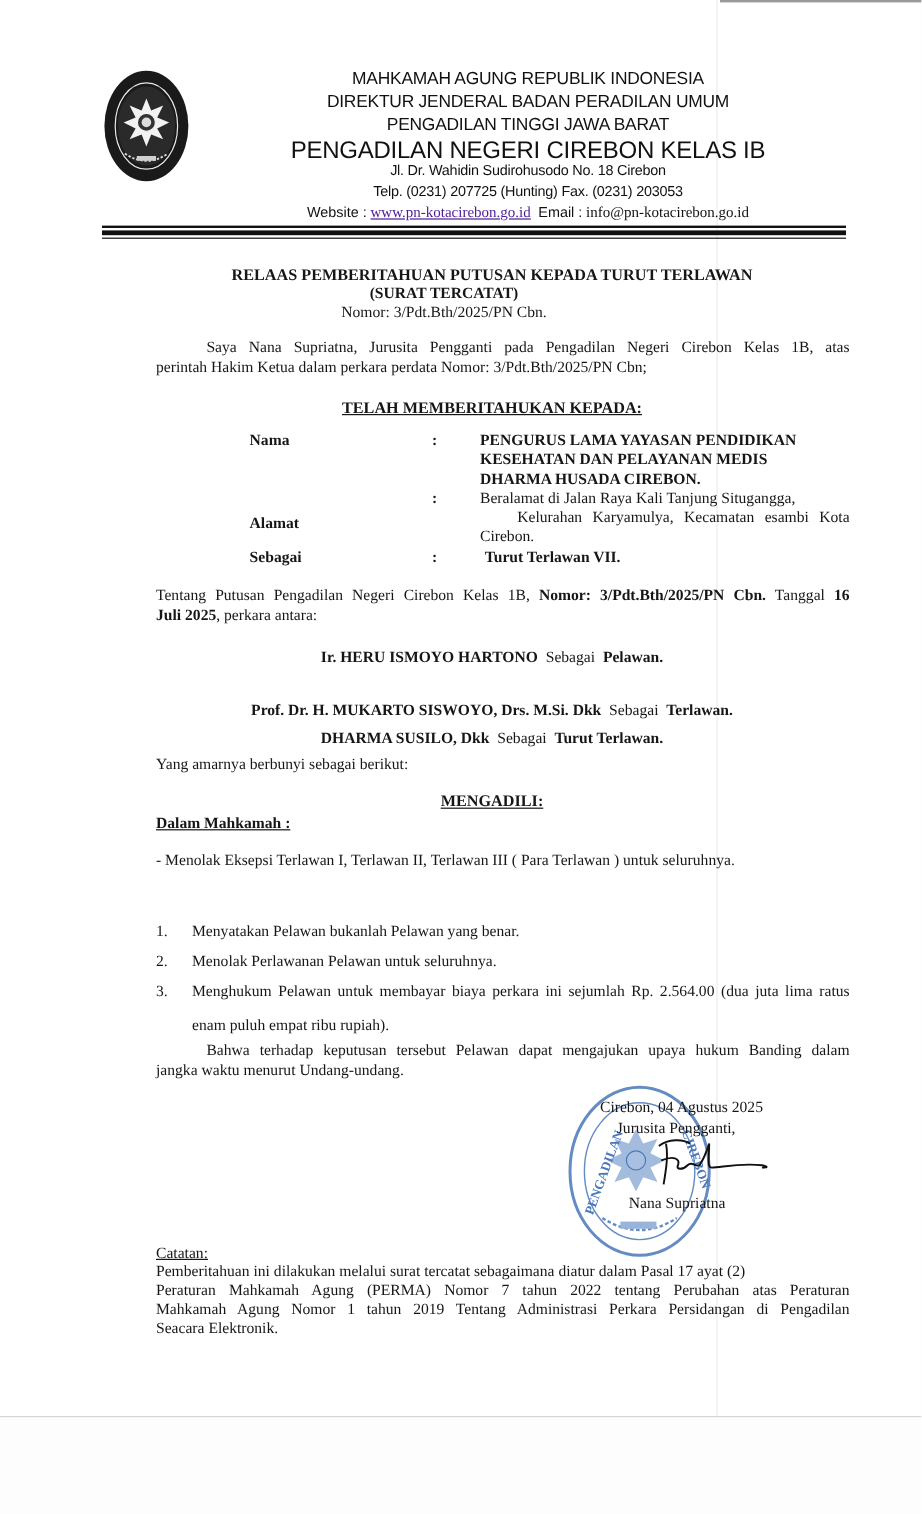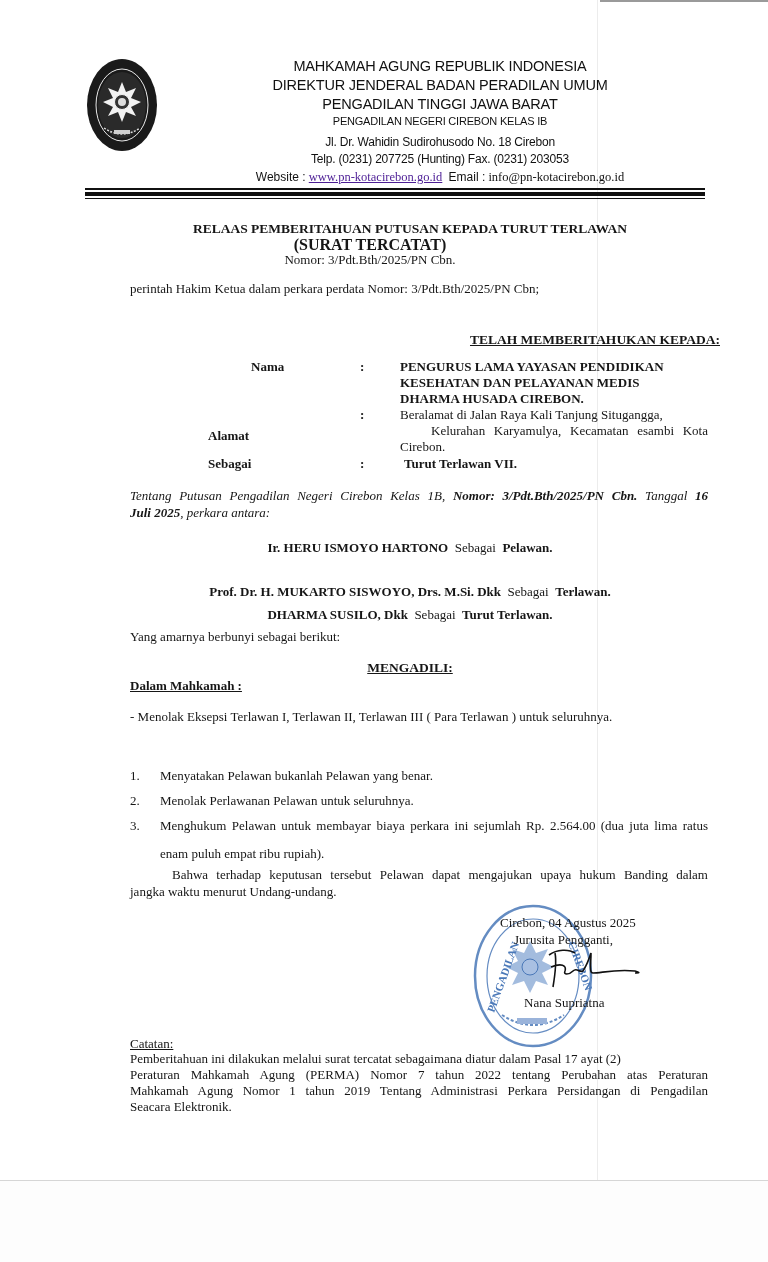--- a/index.html
+++ b/index.html
@@ -10,43 +10,43 @@
   .vline { position:absolute; left:597px; top:0; width:1px; height:1180px; background:#ececec; }
   .topline { position:absolute; left:600px; top:0; width:168px; height:2px; background:#9a9a9a; }
 
   
   .logo { position:absolute; left:86px; top:58px; width:72px; height:94px; }
   .lh { position:absolute; left:180px; width:520px; text-align:center;
         font-family:"Liberation Sans", sans-serif; font-stretch:condensed; color:#111; }
   .lh1 { top:58px; font-size:14.5px; letter-spacing:-0.2px; }
   .lh2 { top:77px; font-size:14.5px; letter-spacing:-0.2px; }
   .lh3 { top:96px; font-size:14.5px; letter-spacing:-0.2px; }
-  .lh4 { top:115px; font-size:11px; letter-spacing:-0.2px; }
+  .lh4 { top:115px; font-size:20px; letter-spacing:-0.2px; }
   .lh5 { top:135px; font-size:12px; letter-spacing:-0.2px; }
   .lh6 { top:152px; font-size:12px; letter-spacing:-0.2px; }
   .lh7 { top:170px; font-size:12.5px; font-family:"Liberation Serif", serif; }
   .lh7 .k { font-family:"Liberation Sans", sans-serif; font-size:12px; }
   .lh7 a { color:#4c1d95; text-decoration:underline; }
 
   .rule { position:absolute; left:85px; width:620px; background:#111; }
   .r1 { top:188px; height:1.5px; }
   .r2 { top:191.5px; height:4px; }
   .r3 { top:197.5px; height:1.5px; }
 
   
   .center { position:absolute; left:100px; width:620px; text-align:center; }
   .title1 { top:221px; font-size:13.5px; font-weight:bold; }
-  .title2 { top:236px; font-size:16px; font-weight:bold; left:60px; }
+  .title2 { top:236px; font-size:13px; font-weight:bold; left:60px; }
   .title3 { top:252px; font-size:13px; left:60px; }
 
   .para { position:absolute; left:130px; width:578px; font-size:13px; line-height:17px; text-align:justify; }
   .indent { text-indent:42px; }
   b { font-weight:bold; }
 
-  .hdr-telah { top:332px; font-size:13.5px; font-weight:bold; text-decoration:underline;text-align:right; }
+  .hdr-telah { top:332px; font-size:13.5px; font-weight:bold; text-decoration:underline; }
 
   .row { position:absolute; font-size:13px; line-height:16px; }
   .lbl { left:208px; font-weight:bold; }
   .colon { left:360px; font-weight:bold; }
   .val { left:400px; width:308px; }
   .val.b { font-weight:bold; }
   .val.j { text-align:justify; }
 
   .party { position:absolute; left:100px; width:620px; text-align:center; font-size:13px; }
 
@@ -92,46 +92,47 @@
 
   <div class="rule r1"></div>
   <div class="rule r2"></div>
   <div class="rule r3"></div>
 
   <div class="center title1">RELAAS PEMBERITAHUAN PUTUSAN KEPADA TURUT TERLAWAN</div>
   <div class="center title2">(SURAT TERCATAT)</div>
   <div class="center title3">Nomor: 3/Pdt.Bth/2025/PN Cbn.</div>
 
   <div class="para" style="top:280px;">
+    <div class="indent" style="text-align-last:justify;">Saya Nana Supriatna, Jurusita Pengganti pada Pengadilan Negeri Cirebon Kelas 1B, atas</div>
     <div>perintah Hakim Ketua dalam perkara perdata Nomor: 3/Pdt.Bth/2025/PN Cbn;</div>
   </div>
 
   <div class="center hdr-telah">TELAH MEMBERITAHUKAN KEPADA:</div>
 
-  <div class="row lbl" style="top:359px;margin-left:43px;">Nama</div>
+  <div class="row lbl" style="top:359px;">Nama</div>
   <div class="row colon" style="top:359px;">:</div>
   <div class="row val b" style="top:359px;">
     <div>PENGURUS LAMA YAYASAN PENDIDIKAN</div>
     <div>KESEHATAN DAN PELAYANAN MEDIS</div>
     <div>DHARMA HUSADA CIREBON.</div>
   </div>
 
   <div class="row lbl" style="top:428px;">Alamat</div>
   <div class="row colon" style="top:407px;">:</div>
   <div class="row val j" style="top:407px;">
     <div>Beralamat  di Jalan Raya Kali Tanjung Situgangga,</div>
     <div style="text-align-last:justify;margin-left:31px;">Kelurahan  Karyamulya,  Kecamatan  esambi  Kota</div>
     <div>Cirebon.</div>
   </div>
 
   <div class="row lbl" style="top:456px;">Sebagai</div>
   <div class="row colon" style="top:456px;">:</div>
   <div class="row val b" style="top:456px; left:404px;">Turut Terlawan VII.</div>
 
-  <div class="para" style="top:487px;font-style:italic;">
+  <div class="para" style="top:487px;">
     <div style="text-align-last:justify;"><span>Tentang Putusan Pengadilan Negeri Cirebon Kelas 1B, </span><b>Nomor: 3/Pdt.Bth/2025/PN Cbn.</b><span> Tanggal   </span><b>16</b></div>
     <div><b>Juli 2025</b><span>, perkara antara:</span></div>
   </div>
 
   <div class="party" style="top:540px;">
     <b>Ir. HERU ISMOYO HARTONO</b>&nbsp;
     <span>Sebagai</span>&nbsp;
     <b>Pelawan.</b>
   </div>
   <div class="party" style="top:584px;">

